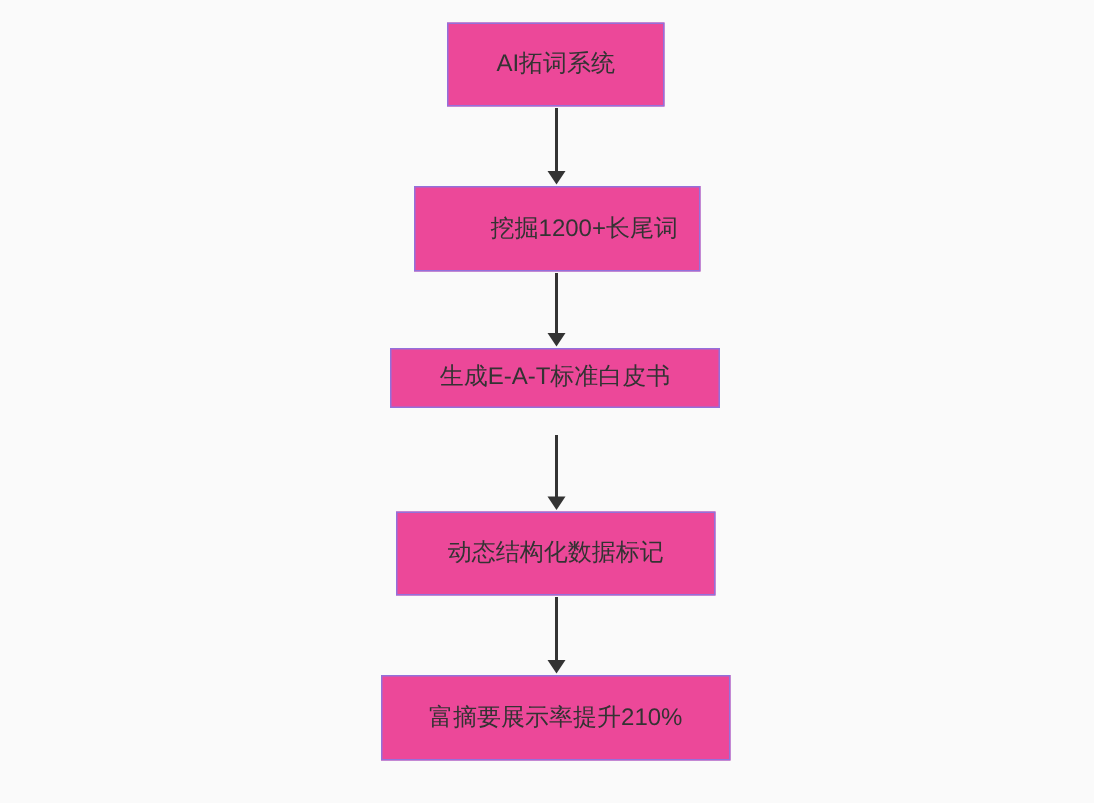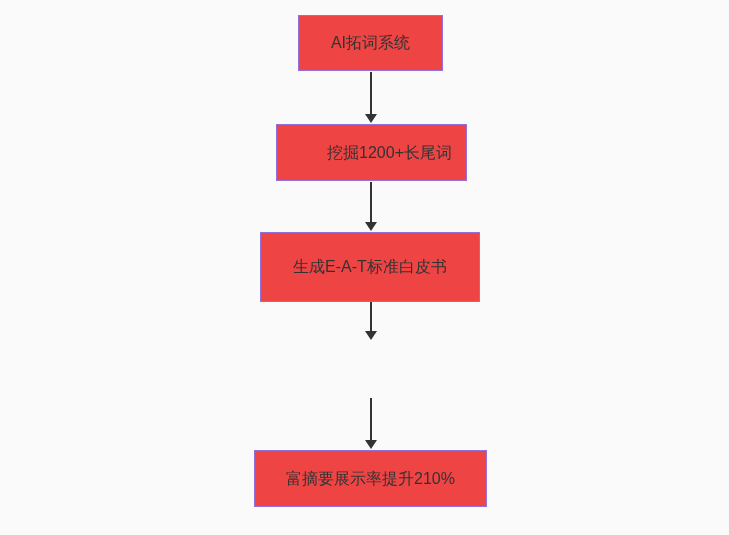--- a/index.html
+++ b/index.html
@@ -19,34 +19,34 @@
     position: absolute;
     left: 0;
     top: 0;
     width: 729px;
     height: 535px;
     pointer-events: none;
   }
   .flow-node {
     position: absolute;
     box-sizing: border-box;
-    background: #ef4444;
+    background: #ec4899;
     border: 1.5px solid #9370DB;
     color: #333333;
     font-size: 16px;
     line-height: 1;
     display: flex;
     align-items: center;
     justify-content: center;
     text-align: center;
     white-space: nowrap;
   }
   .node-1 { left: 298px; top: 15px;  width: 145px; height: 56px; }
   .node-2 { left: 276px; top: 124px; width: 191px; height: 57px; padding-left: 36px; }
-  .node-3 { left: 260px; top: 232px; width: 220px; height: 70px; }
+  .node-3 { left: 260px; top: 232px; width: 220px; height: 40px; }
   .node-4 { left: 264px; top: 341px; width: 213px; height: 56px; }
   .node-5 { left: 254px; top: 450px; width: 233px; height: 57px; }
 </style>
 </head>
 <body>
 
 <div class="canvas">
 
   <svg class="edges-layer" width="729" height="535" viewBox="0 0 729 535" xmlns="http://www.w3.org/2000/svg">
 
@@ -68,18 +68,21 @@
   </div>
 
   <div class="flow-node node-2">
     <span>挖掘1200+长尾词</span>
   </div>
 
   <div class="flow-node node-3">
     <span>生成E-A-T标准白皮书</span>
   </div>
 
+  <div class="flow-node node-4">
+    <span>动态结构化数据标记</span>
+  </div>
 
   <div class="flow-node node-5">
     <span>富摘要展示率提升210%</span>
   </div>
 
 </div>
 
 </body></html>

